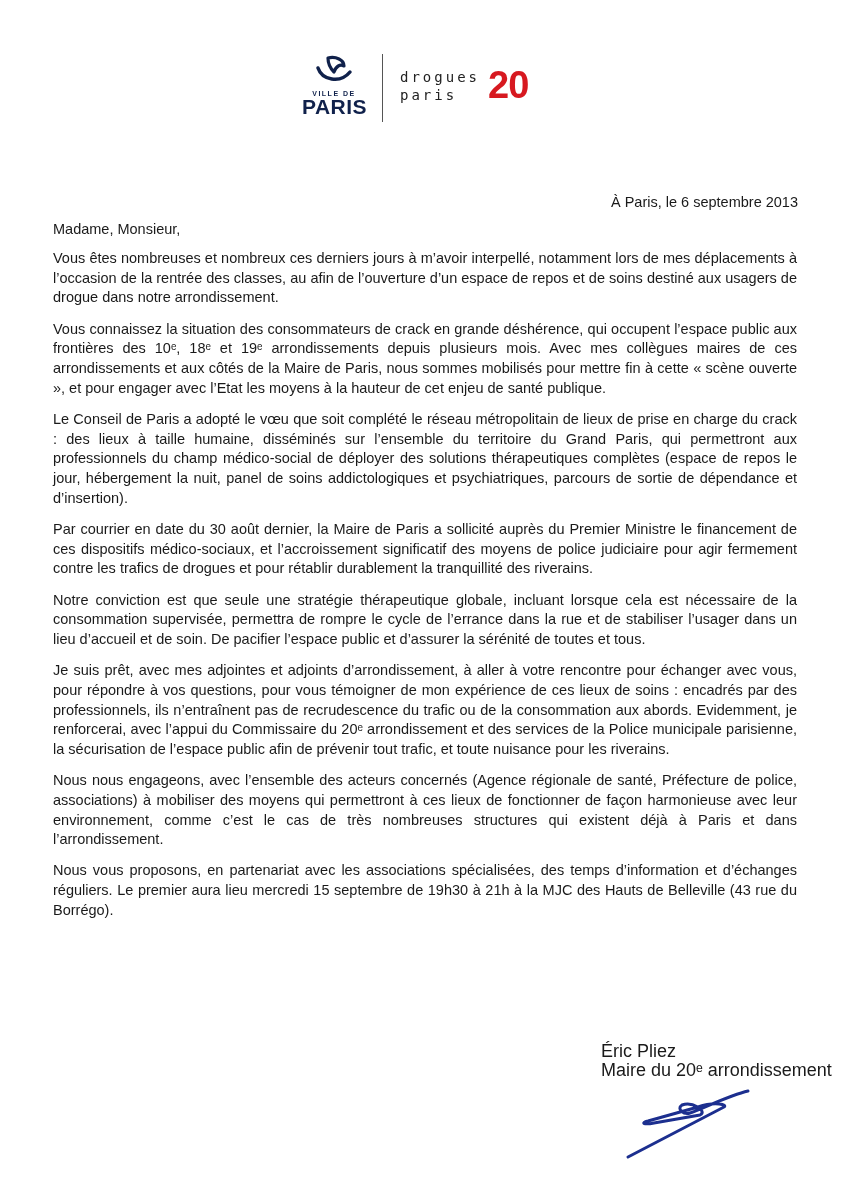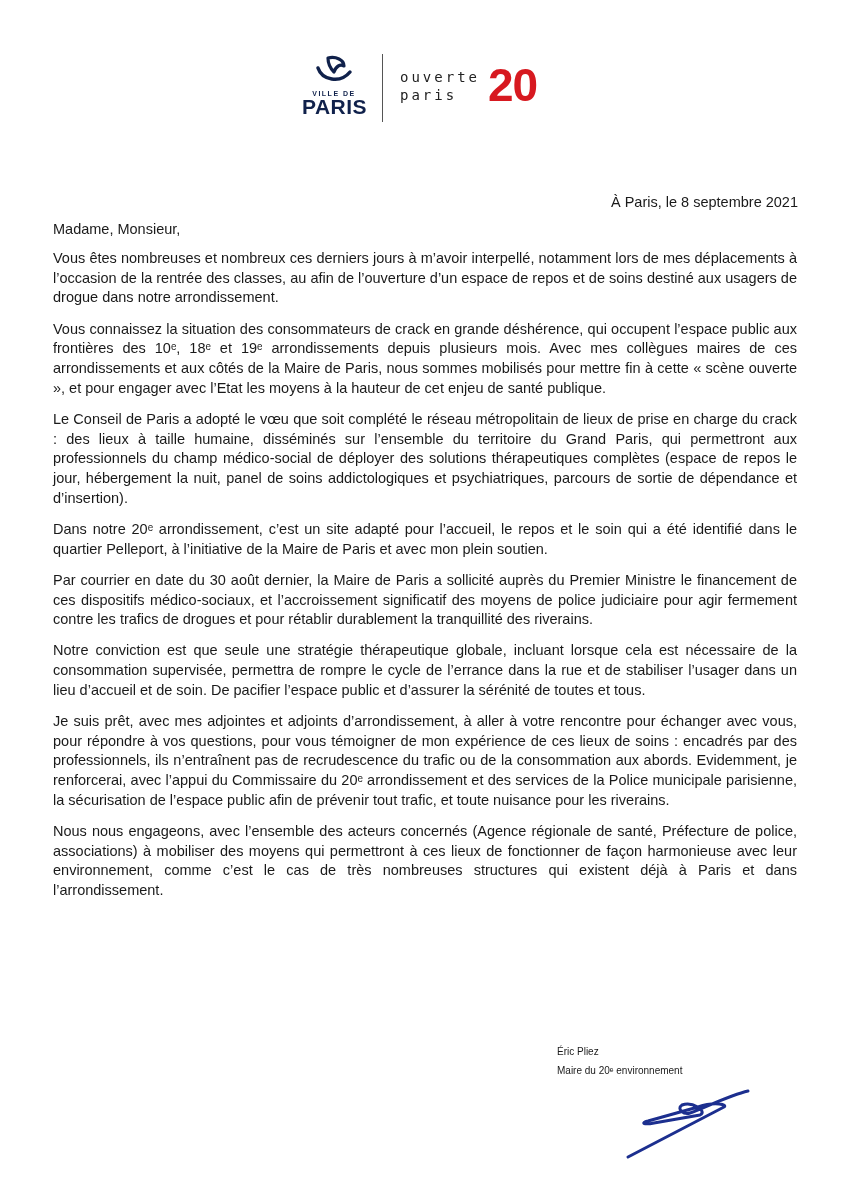--- a/index.html
+++ b/index.html
@@ -8,68 +8,68 @@
       font-family: "Liberation Sans", sans-serif; color: #1a1a1a;
     }
     .header { position: absolute; top: 52px; left: 0; width: 848px; height: 72px; }
     .ville-logo { position: absolute; left: 302px; top: 0; width: 64px; height: 72px; text-align: center; }
     .ville-logo svg { display: block; margin: 2px auto 0; }
     .ville-small { font-size: 7px; letter-spacing: 1.5px; color: #10214b; font-weight: bold; margin-top: 2px; }
     .ville-big { font-size: 21px; font-weight: bold; color: #10214b; line-height: 20px; letter-spacing: 0.5px; }
     .logo-divider { position: absolute; left: 382px; top: 2px; width: 1px; height: 68px; background: #555; }
     .mairie-logo { position: absolute; left: 400px; top: 16px; height: 40px; }
     .mairie-words { position: absolute; left: 0; top: 0; font-family: "DejaVu Sans Mono", monospace; font-size: 14px; line-height: 18px; color: #222; letter-spacing: 3px; }
-    .mairie-num { position: absolute; left: 88px; top: -6px; font-size: 46px; font-weight: bold; color: #d71920; line-height: 46px; letter-spacing: -1px; }
+    .mairie-num { position: absolute; left: 88px; top: -6px; font-size: 38px; font-weight: bold; color: #d71920; line-height: 46px; letter-spacing: -1px; }
 
     .date { position: absolute; top: 194px; right: 50px; font-size: 14.5px; }
     .salutation { position: absolute; top: 221px; left: 53px; font-size: 14.5px; }
     .body-text { position: absolute; top: 249px; left: 53px; width: 744px; }
     .body-text p {
       margin: 0 0 11.5px 0; font-size: 14.5px; line-height: 19.7px; text-align: justify; hyphens: none;
     }
     .closing { margin-top: 0; }
-    .signature-block { position: absolute; top: 1042px; left: 557px; font-size: 10px; line-height: 19px; }
+    .signature-block { position: absolute; top: 1042px; left: 601px; font-size: 18px; line-height: 19px; }
     .signature { position: absolute; top: 1085px; left: 620px; width: 140px; height: 80px; }
   </style>
 </head>
 <body>
 
 <div class="header">
   <div class="ville-logo">
     <svg width="40" height="34" viewBox="0 0 40 34">
       <path d="M4 14 C8 26, 26 30, 36 18" fill="none" stroke="#10214b" stroke-width="3.5" stroke-linecap="round"></path>
       <path d="M14 4 C22 2, 30 6, 30 12 C26 10, 22 12, 20 18 C16 14, 14 10, 14 4 Z" fill="none" stroke="#10214b" stroke-width="3.2" stroke-linejoin="round"></path>
     </svg>
     <div class="ville-small">VILLE DE</div>
     <div class="ville-big">PARIS</div>
   </div>
   <div class="logo-divider"></div>
   <div class="mairie-logo">
     <div class="mairie-words">
-      <div>ouverte</div>
+      <div>drogues</div>
       <div>paris</div>
     </div>
     <div class="mairie-num">20</div>
   </div>
 </div>
 
-<div class="date">À Paris, le 8 septembre 2021</div>
+<div class="date">À Paris, le 6 septembre 2013</div>
 <div class="salutation">Madame, Monsieur,</div>
 
 <div class="body-text">
   <p>Vous êtes nombreuses et nombreux ces derniers jours à m’avoir interpellé, notamment lors de mes déplacements à l’occasion de la rentrée des classes, au afin de l’ouverture d’un espace de repos et de soins destiné aux usagers de drogue dans notre arrondissement.</p>
   <p>Vous connaissez la situation des consommateurs de crack en grande déshérence, qui occupent l’espace public aux frontières des 10ᵉ, 18ᵉ et 19ᵉ arrondissements depuis plusieurs mois. Avec mes collègues maires de ces arrondissements et aux côtés de la Maire de Paris, nous sommes mobilisés pour mettre fin à cette « scène ouverte », et pour engager avec l’Etat les moyens à la hauteur de cet enjeu de santé publique.</p>
   <p>Le Conseil de Paris a adopté le vœu que soit complété le réseau métropolitain de lieux de prise en charge du crack : des lieux à taille humaine, disséminés sur l’ensemble du territoire du Grand Paris, qui permettront aux professionnels du champ médico-social de déployer des solutions thérapeutiques complètes (espace de repos le jour, hébergement la nuit, panel de soins addictologiques et psychiatriques, parcours de sortie de dépendance et d’insertion).</p>
-  <p>Dans notre 20ᵉ arrondissement, c’est un site adapté pour l’accueil, le repos et le soin qui a été identifié dans le quartier Pelleport, à l’initiative de la Maire de Paris et avec mon plein soutien.</p>
   <p>Par courrier en date du 30 août dernier, la Maire de Paris a sollicité auprès du Premier Ministre le financement de ces dispositifs médico-sociaux, et l’accroissement significatif des moyens de police judiciaire pour agir fermement contre les trafics de drogues et pour rétablir durablement la tranquillité des riverains.</p>
   <p>Notre conviction est que seule une stratégie thérapeutique globale, incluant lorsque cela est nécessaire de la consommation supervisée, permettra de rompre le cycle de l’errance dans la rue et de stabiliser l’usager dans un lieu d’accueil et de soin. De pacifier l’espace public et d’assurer la sérénité de toutes et tous.</p>
   <p>Je suis prêt, avec mes adjointes et adjoints d’arrondissement, à aller à votre rencontre pour échanger avec vous, pour répondre à vos questions, pour vous témoigner de mon expérience de ces lieux de soins : encadrés par des professionnels, ils n’entraînent pas de recrudescence du trafic ou de la consommation aux abords. Evidemment, je renforcerai, avec l’appui du Commissaire du 20ᵉ arrondissement et des services de la Police municipale parisienne, la sécurisation de l’espace public afin de prévenir tout trafic, et toute nuisance pour les riverains.</p>
   <p>Nous nous engageons, avec l’ensemble des acteurs concernés (Agence régionale de santé, Préfecture de police, associations) à mobiliser des moyens qui permettront à ces lieux de fonctionner de façon harmonieuse avec leur environnement, comme c’est le cas de très nombreuses structures qui existent déjà à Paris et dans l’arrondissement.</p>
+  <p>Nous vous proposons, en partenariat avec les associations spécialisées, des temps d’information et d’échanges réguliers. Le premier aura lieu mercredi 15 septembre de 19h30 à 21h à la MJC des Hauts de Belleville (43 rue du Borrégo).</p>
 </div>
 
 <div class="signature-block">
   <div>Éric Pliez</div>
-  <div>Maire du 20ᵉ environnement</div>
+  <div>Maire du 20ᵉ arrondissement</div>
 </div>
 
 <svg class="signature" viewBox="0 0 140 80">
   <path id="sig-path" d="M8 72 L104 22 C108 20, 96 16, 78 22 L28 36 C20 38, 24 40, 34 38 L80 30 C88 26, 72 16, 62 20 C56 24, 64 30, 70 28 C82 24, 110 10, 128 6" fill="none" stroke="#1c2f8f" stroke-width="3" stroke-linecap="round" stroke-linejoin="round"></path>
 </svg>
 
 </body></html>

